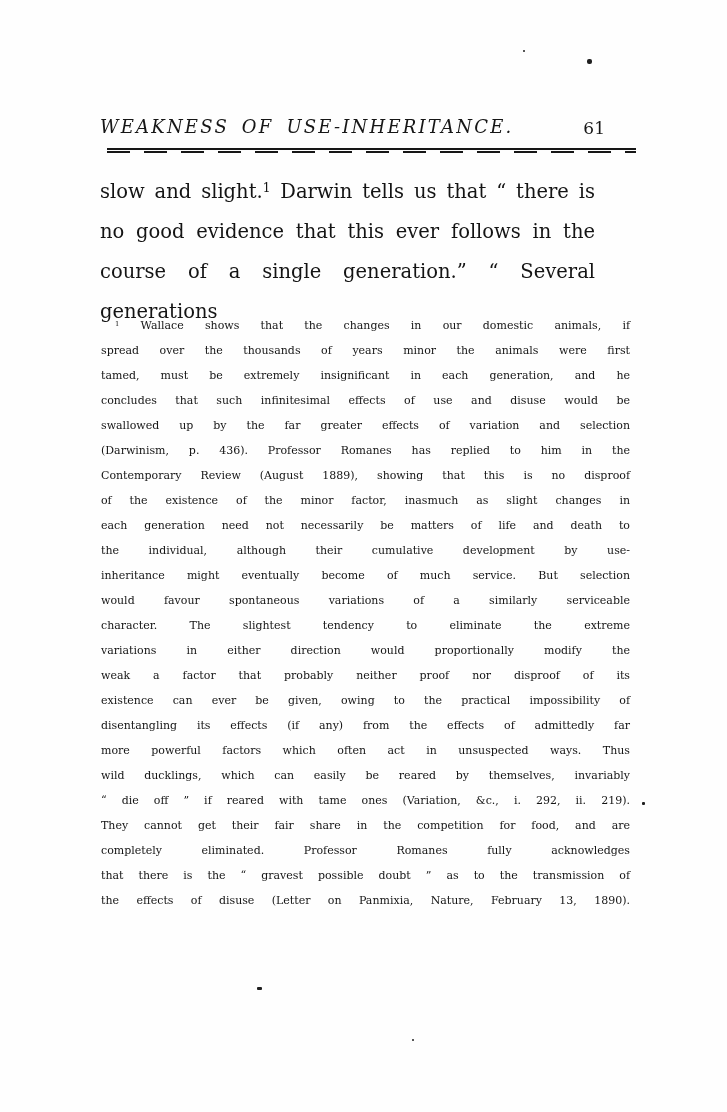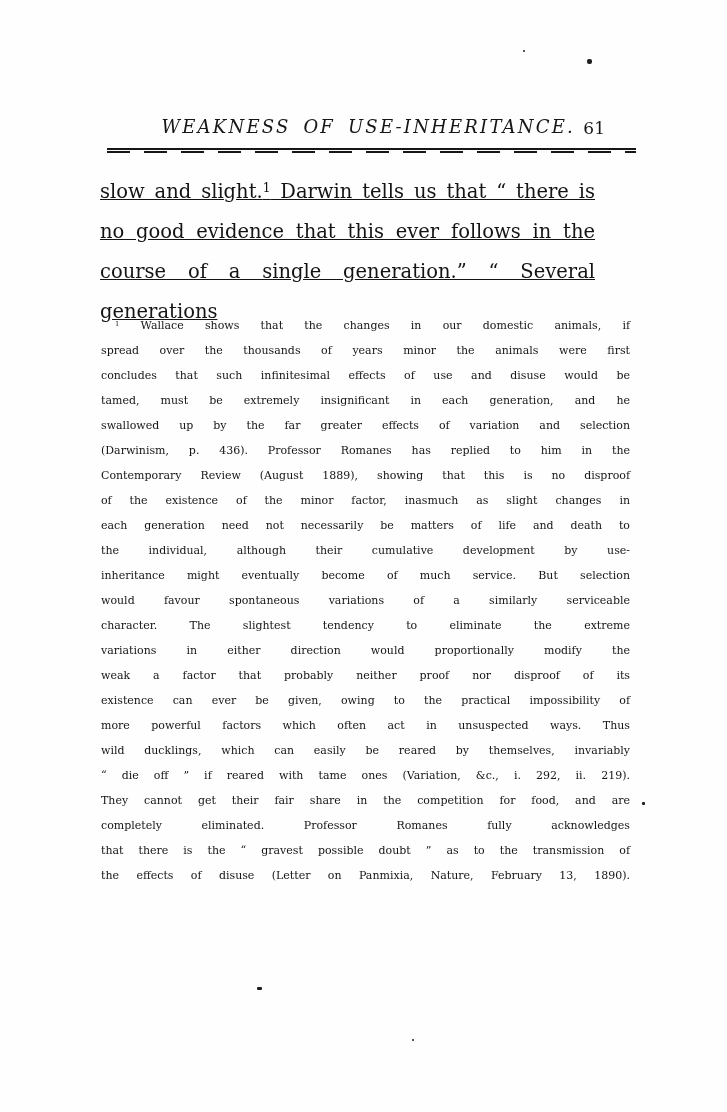--- a/index.html
+++ b/index.html
@@ -9,21 +9,21 @@
     font-family:"DejaVu Serif","Liberation Serif",serif;
     color:#1a1a1a;
   }
   .page{position:absolute;inset:0;}
 
   
   .running-header{
     position:absolute;left:100px;top:116px;width:535px;height:26px;
   }
   .running-title{
-    display:block;text-align:right;padding-right:60px;
+    display:block;text-align:left;padding-right:60px;
     font-style:italic;font-size:18px;letter-spacing:2.2px;word-spacing:5px;
     color:#161616;white-space:nowrap;
   }
   .page-number{
     position:absolute;right:30px;top:2px;
     font-size:17px;color:#161616;
   }
 
   
   .header-rule{
@@ -31,21 +31,21 @@
     background:
       linear-gradient(to right,#161616,#161616) 0 0/100% 2px no-repeat,
       repeating-linear-gradient(90deg,#161616 0 23px,transparent 23px 37px) 0 3px/100% 2px no-repeat;
   }
 
   
   .body-text{
     position:absolute;left:100px;top:168px;width:495px;
     font-size:19.5px;line-height:40px;color:#141414;
   }
-  .body-text .tline{text-align:justify;text-align-last:justify;text-decoration:underline;}
+  .body-text .tline{text-align:justify;text-align-last:justify;}
 
   
   .footnote{
     position:absolute;left:101px;top:312px;width:529px;
     font-size:11px;line-height:25px;color:#141414;
   }
   .footnote .tline{text-align:justify;text-align-last:justify;}
   .tline.indent{text-indent:14px;}
   .it{}
   .sup{font-size:0.62em;vertical-align:0.5em;letter-spacing:0;}
@@ -72,34 +72,35 @@
 
   <div class="body-text">
       <div class="tline"><span>slow and slight.</span><span class="sup">1</span><span>  Darwin tells us that “ there is</span></div>
       <div class="tline"><span>no good evidence that this ever follows in the</span></div>
       <div class="tline"><span>course of a single generation.”  “ Several generations</span></div>
     </div>
 
   <div class="footnote">
       <div class="tline indent"><span class="sup">1</span><span> Wallace shows that the changes in our domestic animals, if</span></div>
       <div class="tline"><span>spread over the thousands of years minor the animals were first</span></div>
+      <div class="tline"><span>tamed, must be extremely insignificant in each generation, and he</span></div>
       <div class="tline"><span>concludes that such infinitesimal effects of use and disuse would be</span></div>
-      <div class="tline"><span>tamed, must be extremely insignificant in each generation, and he</span></div>
       <div class="tline"><span>swallowed up by the far greater effects of variation and selection</span></div>
       <div class="tline"><span>(</span><span class="it">Darwinism</span><span>, p. 436).  Professor Romanes has replied to him in the</span></div>
       <div class="tline"><span class="it">Contemporary Review</span><span> (August 1889), showing that this is no disproof</span></div>
       <div class="tline"><span>of the existence of the minor factor, inasmuch as slight changes in</span></div>
       <div class="tline"><span>each generation need not necessarily be matters of life and death to</span></div>
       <div class="tline"><span>the individual, although their cumulative development by use-</span></div>
       <div class="tline"><span>inheritance might eventually become of much service.  But selection</span></div>
       <div class="tline"><span>would favour spontaneous variations of a similarly serviceable</span></div>
       <div class="tline"><span>character.  The slightest tendency to eliminate the extreme</span></div>
       <div class="tline"><span>variations in either direction would proportionally modify the</span></div>
       <div class="tline"><span>weak a factor that probably neither proof nor disproof of its</span></div>
       <div class="tline"><span>existence can ever be given, owing to the practical impossibility of</span></div>
+      <div class="tline"><span>disentangling its effects (if any) from the effects of admittedly far</span></div>
       <div class="tline"><span>more powerful factors which often act in unsuspected ways.  Thus</span></div>
       <div class="tline"><span>wild ducklings, which can easily be reared by themselves, invariably</span></div>
       <div class="tline"><span>“ die off ” if reared with tame ones (</span><span class="it">Variation</span><span>, &amp;c., i. 292, ii. 219).</span></div>
       <div class="tline"><span>They cannot get their fair share in the competition for food, and are</span></div>
       <div class="tline"><span>completely eliminated.  Professor Romanes fully acknowledges</span></div>
       <div class="tline"><span>that there is the “ gravest possible doubt ” as to the transmission of</span></div>
       <div class="tline"><span>the effects of disuse (Letter on Panmixia, </span><span class="it">Nature</span><span>, February 13, 1890).</span></div>
     </div>
 
   <div class="speck speck-a"></div>

